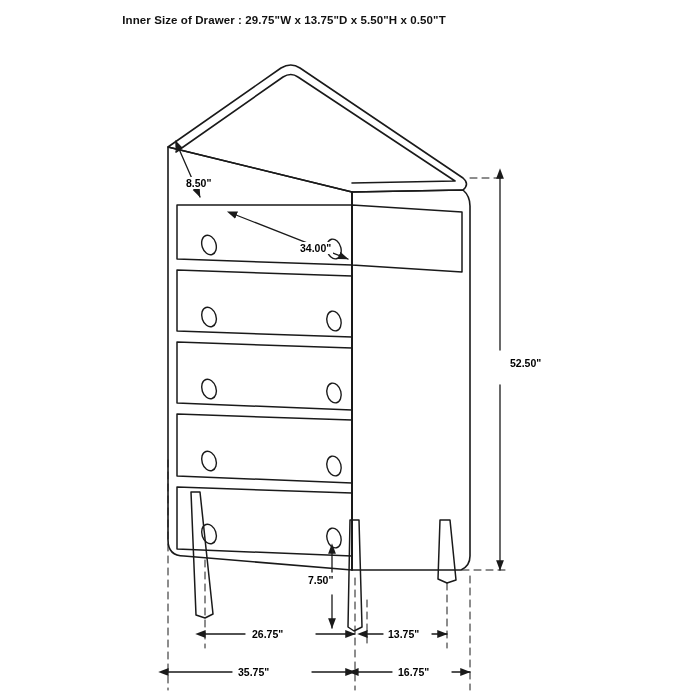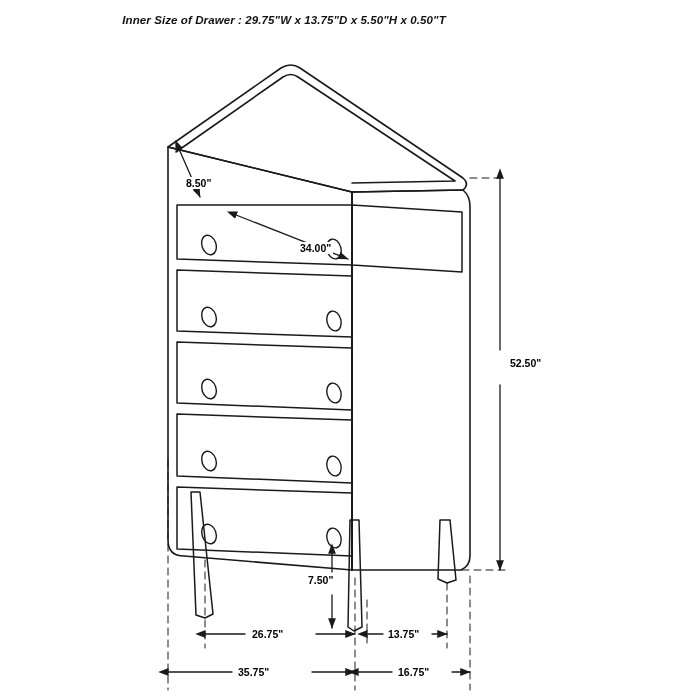--- a/index.html
+++ b/index.html
@@ -23,21 +23,20 @@
   .title {
     position: absolute;
     top: 14px;
     left: 0;
     width: 568px;
     text-align: center;
     font-size: 11.5px;
     font-weight: bold;
     letter-spacing: 0.1px;
     color: #111;
-    font-style: italic;
   }
   svg.canvas {
     position: absolute;
     top: 0;
     left: 0;
     width: 700px;
     height: 700px;
   }
   .dim-label {
     position: absolute;

